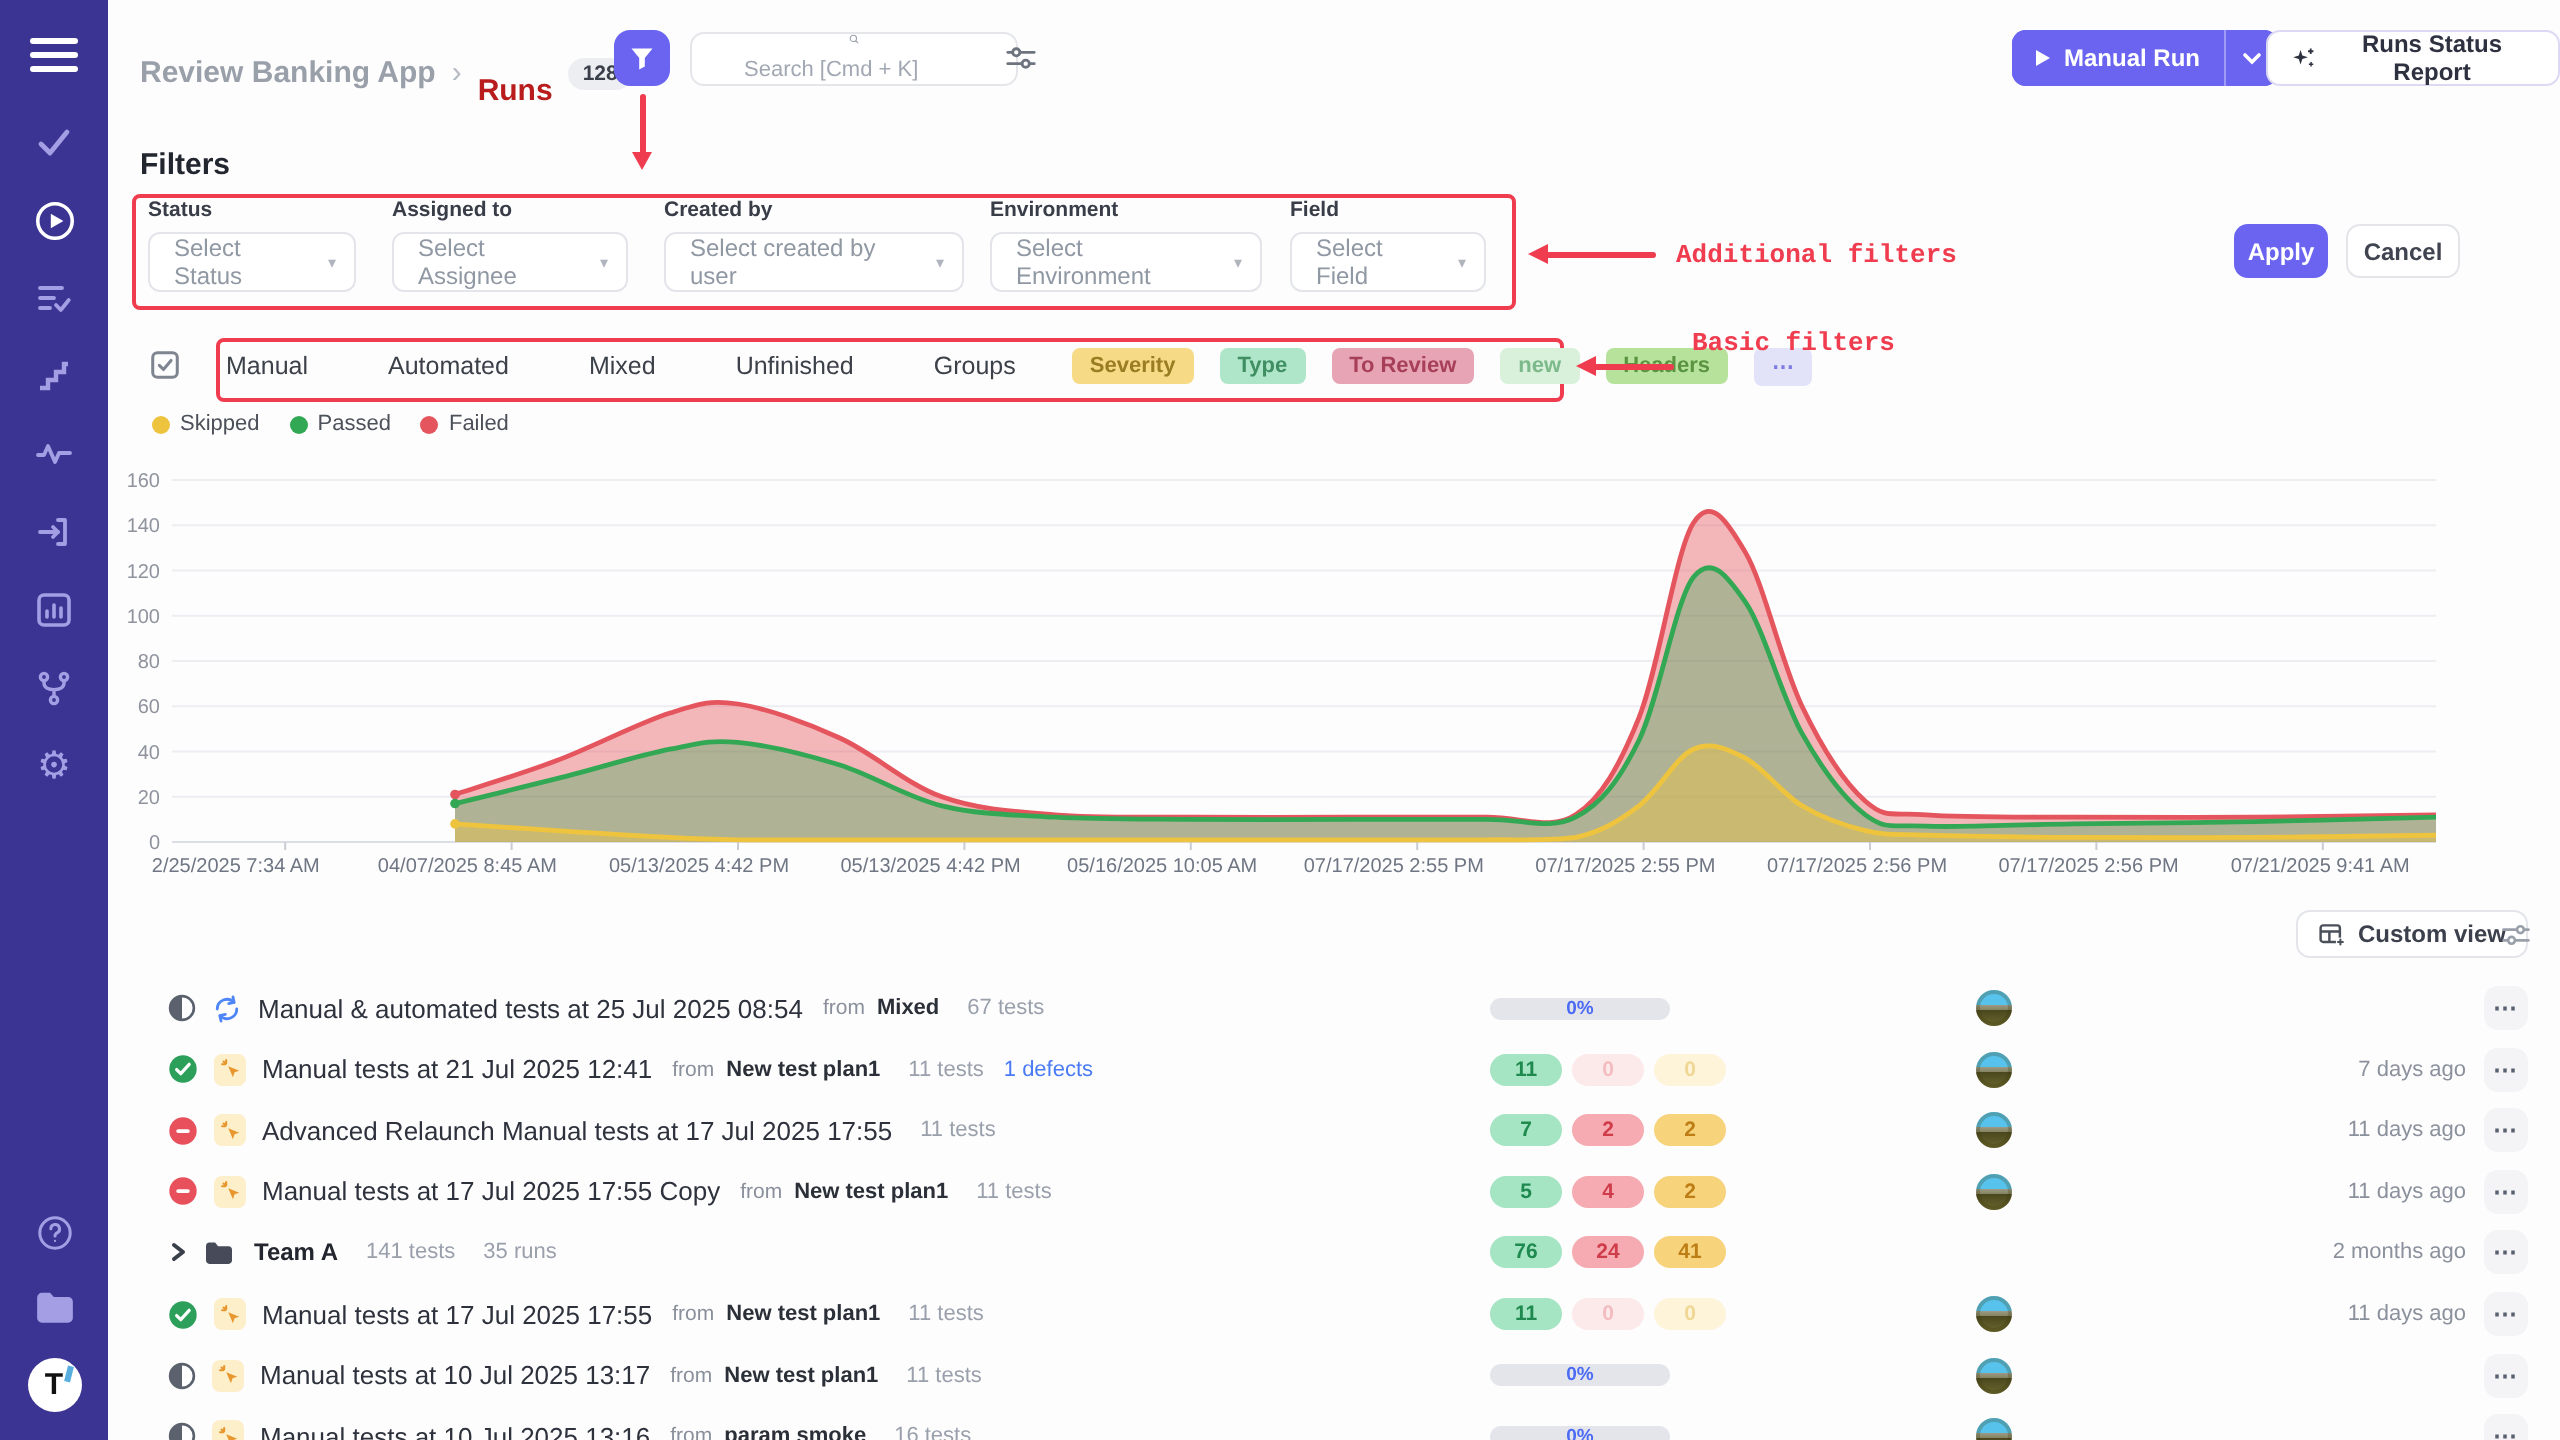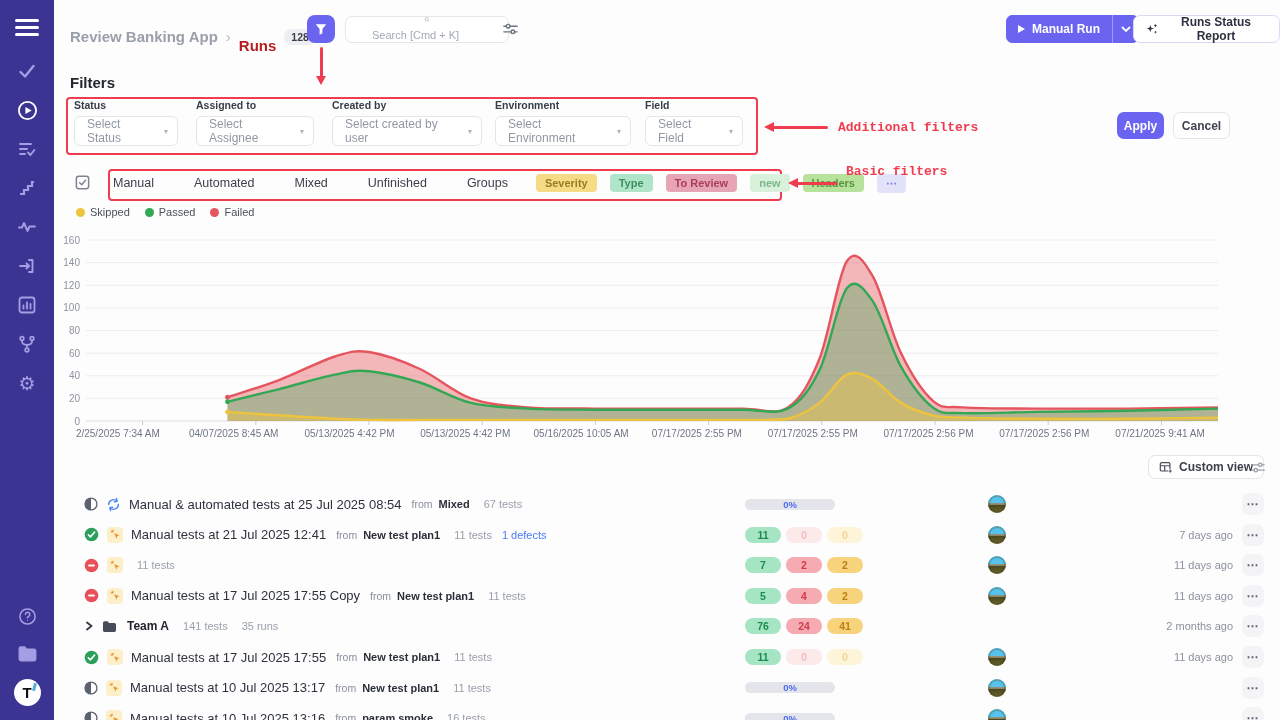--- a/index.html
+++ b/index.html
@@ -455,20 +455,21 @@
                <span class="tp-ic">
             <span class="type-manual">
               <svg width="11" height="11" viewBox="0 0 16 16">
                 <g stroke="#e8962e" stroke-width="1.5" stroke-linecap="round">
                   <path d="M4.5 1.5v2.3M1.5 4.5h2.3M2.6 2.6l1.6 1.6"></path>
                 </g>
                 <path d="M6 6l8 3.2-3.4 1.1L9.4 14z" fill="#e8962e"></path>
               </svg>
             </span>
           </span>
+               <span class="r-title">Advanced Relaunch Manual tests at 17 Jul 2025 17:55</span>
           <span class="r-tests">11 tests</span>
         </div>
         <div class="r-stats">
           <span class="pill passed">7</span>
           <span class="pill failed">2</span>
           <span class="pill skipped">2</span>
         </div>
         <span class="avatar"></span>
         <span class="r-time">11 days ago</span>
         <button class="r-more">⋯</button>

